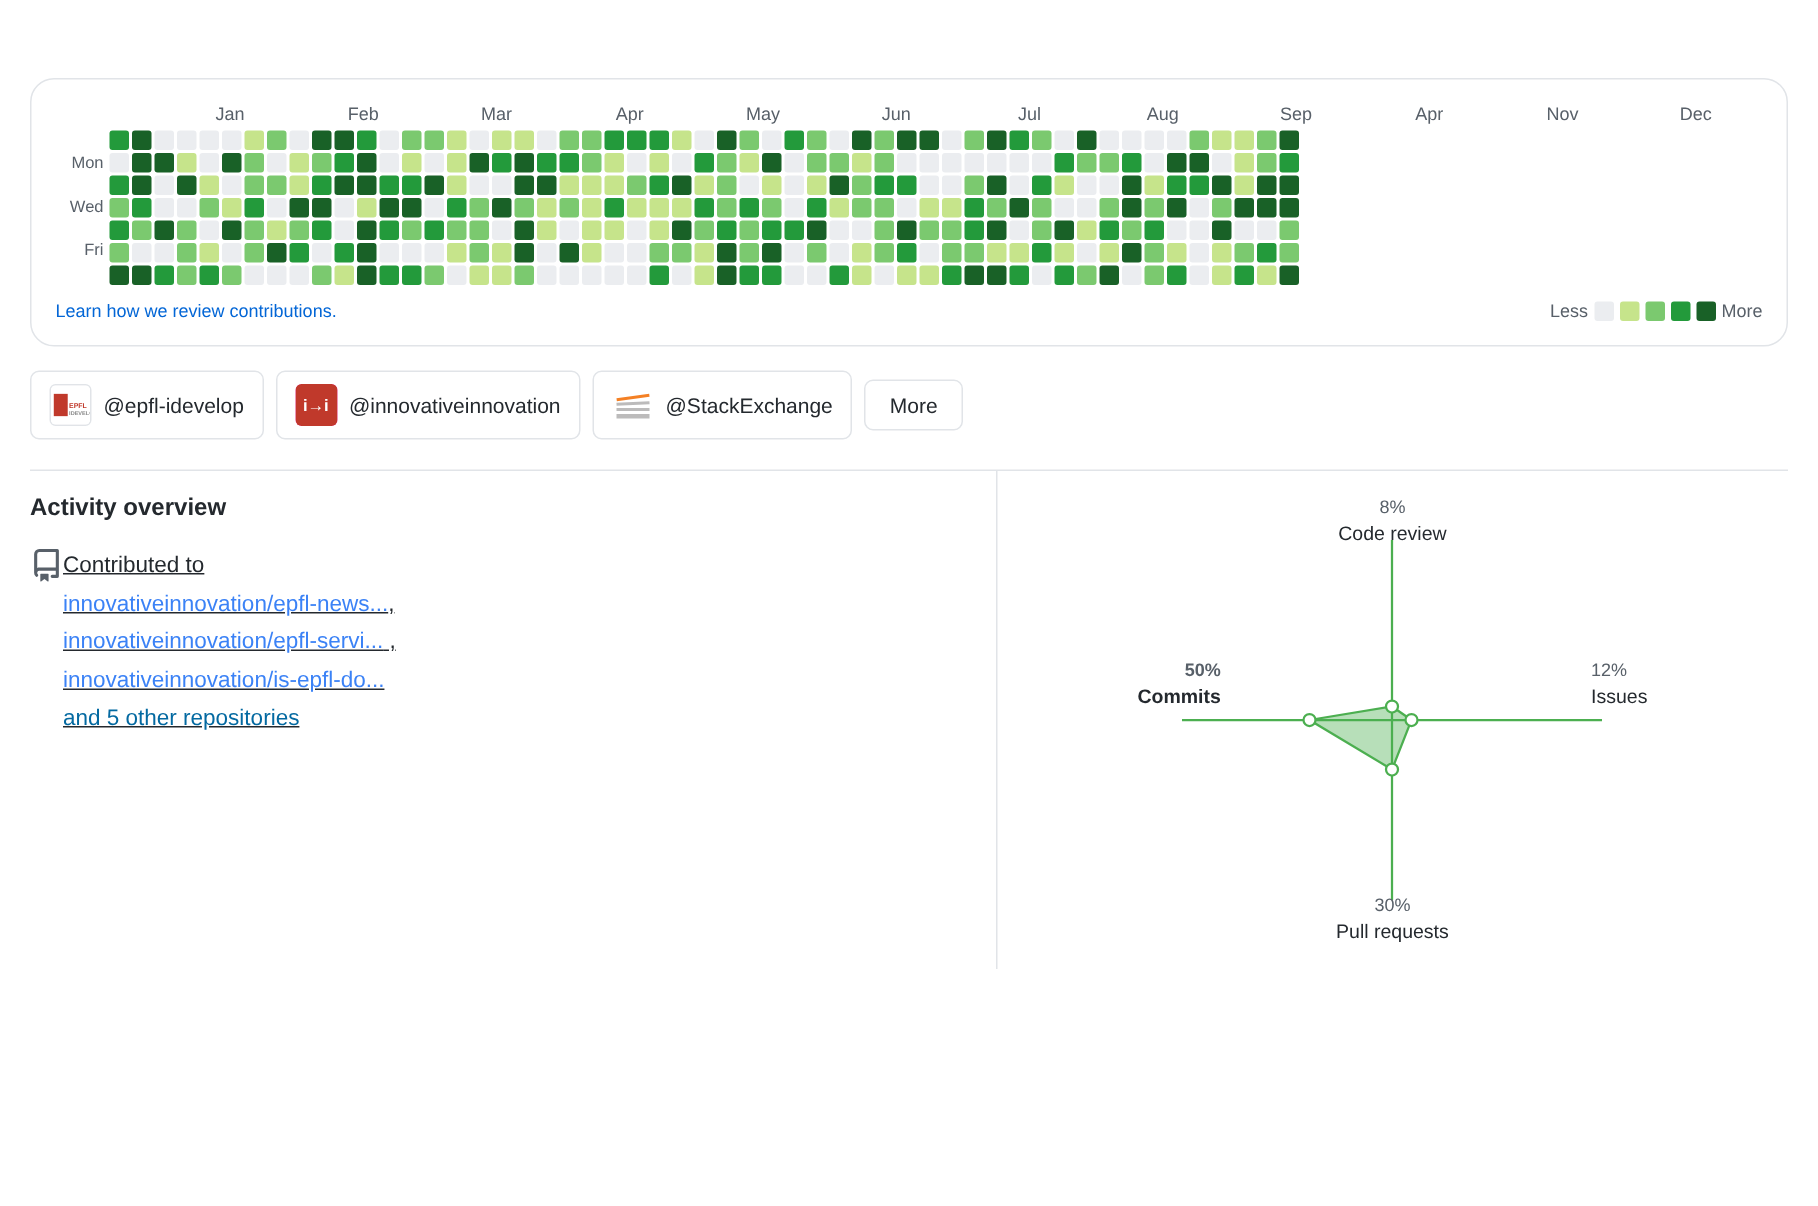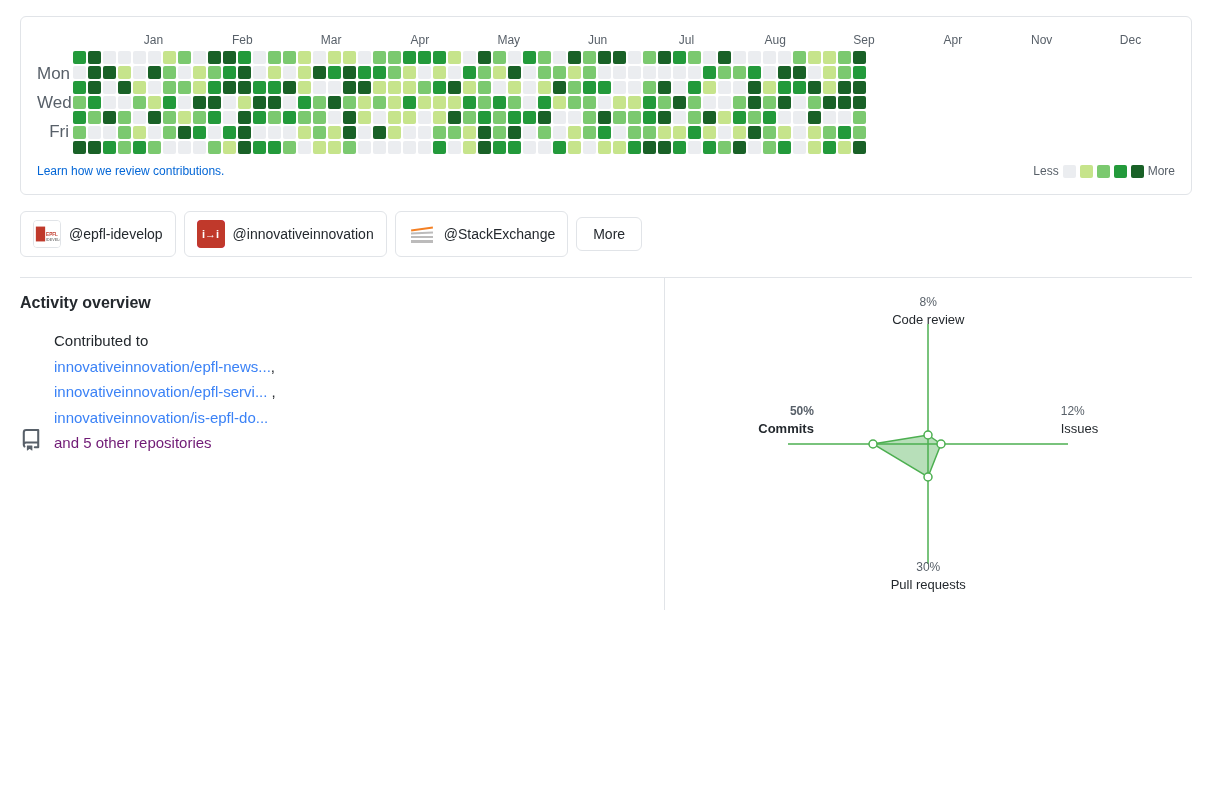--- a/index.html
+++ b/index.html
@@ -11,23 +11,24 @@
     }
     .container {
       width: 1212px;
       padding: 16px 20px;
       background: #fff;
     }
 
     
     .contrib-section {
       border: 1px solid #e1e4e8;
-      border-radius: 6px;
+      border-radius: 16px;
       padding: 16px;
       margin-bottom: 16px;
+      margin-top: 36px;
     }
     .contrib-grid-wrapper {
       overflow-x: auto;
     }
     .contrib-months {
       display: flex;
       padding-left: 36px;
       margin-bottom: 4px;
     }
     .contrib-month {
@@ -40,21 +41,21 @@
       display: flex;
     }
     .contrib-days {
       display: flex;
       flex-direction: column;
       justify-content: space-around;
       margin-right: 4px;
       width: 32px;
     }
     .contrib-day-label {
-      font-size: 17px;
+      font-size: 11px;
       color: #586069;
       height: 13px;
       line-height: 13px;
       text-align: right;
     }
     .contrib-cells {
       display: grid;
       grid-template-columns: repeat(53, 13px);
       grid-template-rows: repeat(7, 13px);
       gap: 2px;
@@ -145,42 +146,42 @@
       padding: 16px 16px 16px 0;
       border-right: 1px solid #e1e4e8;
     }
     .activity-title {
       font-size: 16px;
       font-weight: 600;
       margin-bottom: 16px;
     }
     .activity-item {
       display: flex;
-      align-items: flex-end;
-      gap: 12px;
+      align-items: flex-start;
+      text-decoration: underline;
     }
     .activity-icon {
       margin-top: 2px;
       color: #586069;
       font-size: 20px;
     }
     .activity-text {
       font-size: 15px;
       line-height: 1.7;
     }
     .activity-text .verb {
       font-size: 15px;
       color: #24292e;
     }
     .activity-text a {
       color: #3b82f6;
       text-decoration: none;
     }
     .activity-text .other {
-      color: #701a75;
+      color: #0369a1;
       font-size: 15px;
     }
 
     
     .activity-right {
       flex: 0 0 45%;
       padding: 16px;
       display: flex;
       align-items: center;
       justify-content: center;

